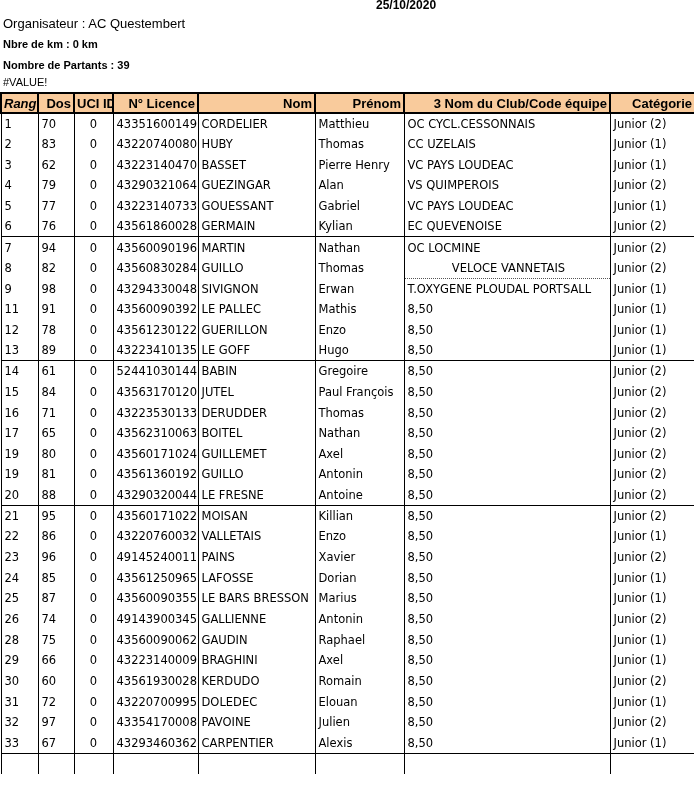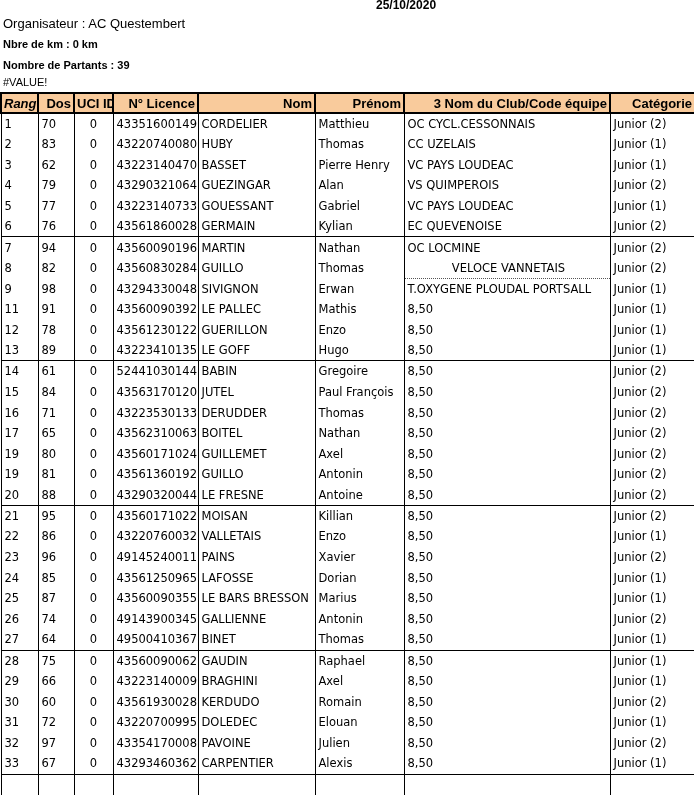--- a/index.html
+++ b/index.html
@@ -303,30 +303,20 @@
       <tr>
         <td>26</td>
         <td>74</td>
         <td class="uci">0</td>
         <td>49143900345</td>
         <td>GALLIENNE</td>
         <td>Antonin</td>
         <td>8,50</td>
         <td>Junior (2)</td>
       </tr>
-      <tr class="line">
-        <td>27</td>
-        <td>64</td>
-        <td class="uci">0</td>
-        <td>49500410367</td>
-        <td>BINET</td>
-        <td>Thomas</td>
-        <td>8,50</td>
-        <td>Junior (1)</td>
-      </tr>
       <tr>
         <td>28</td>
         <td>75</td>
         <td class="uci">0</td>
         <td>43560090062</td>
         <td>GAUDIN</td>
         <td>Raphael</td>
         <td>8,50</td>
         <td>Junior (1)</td>
       </tr>

